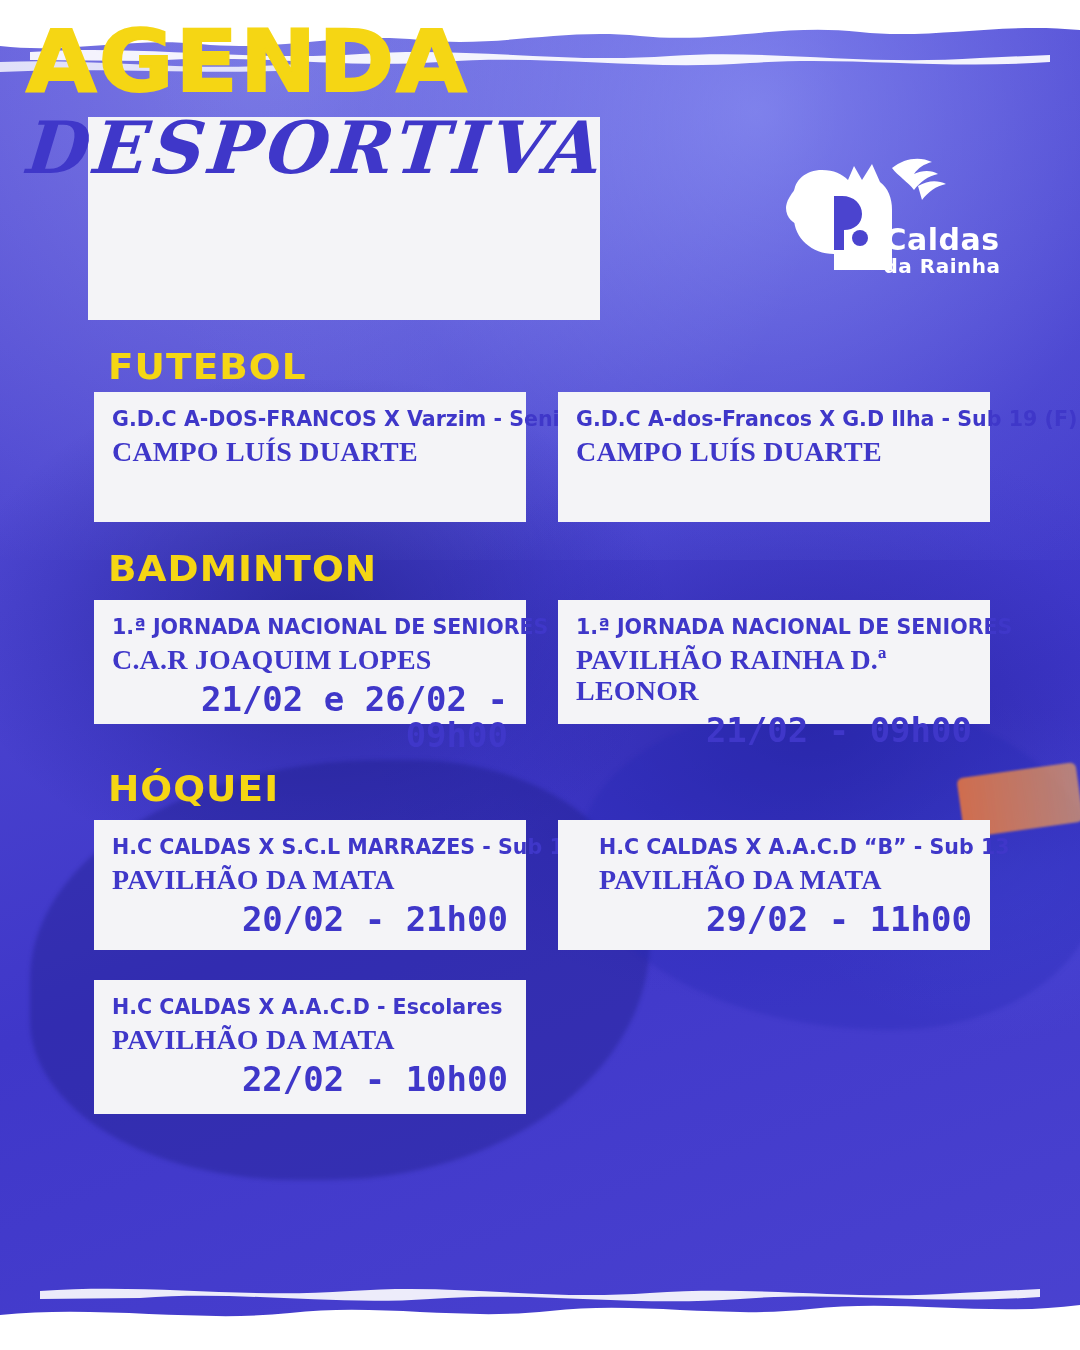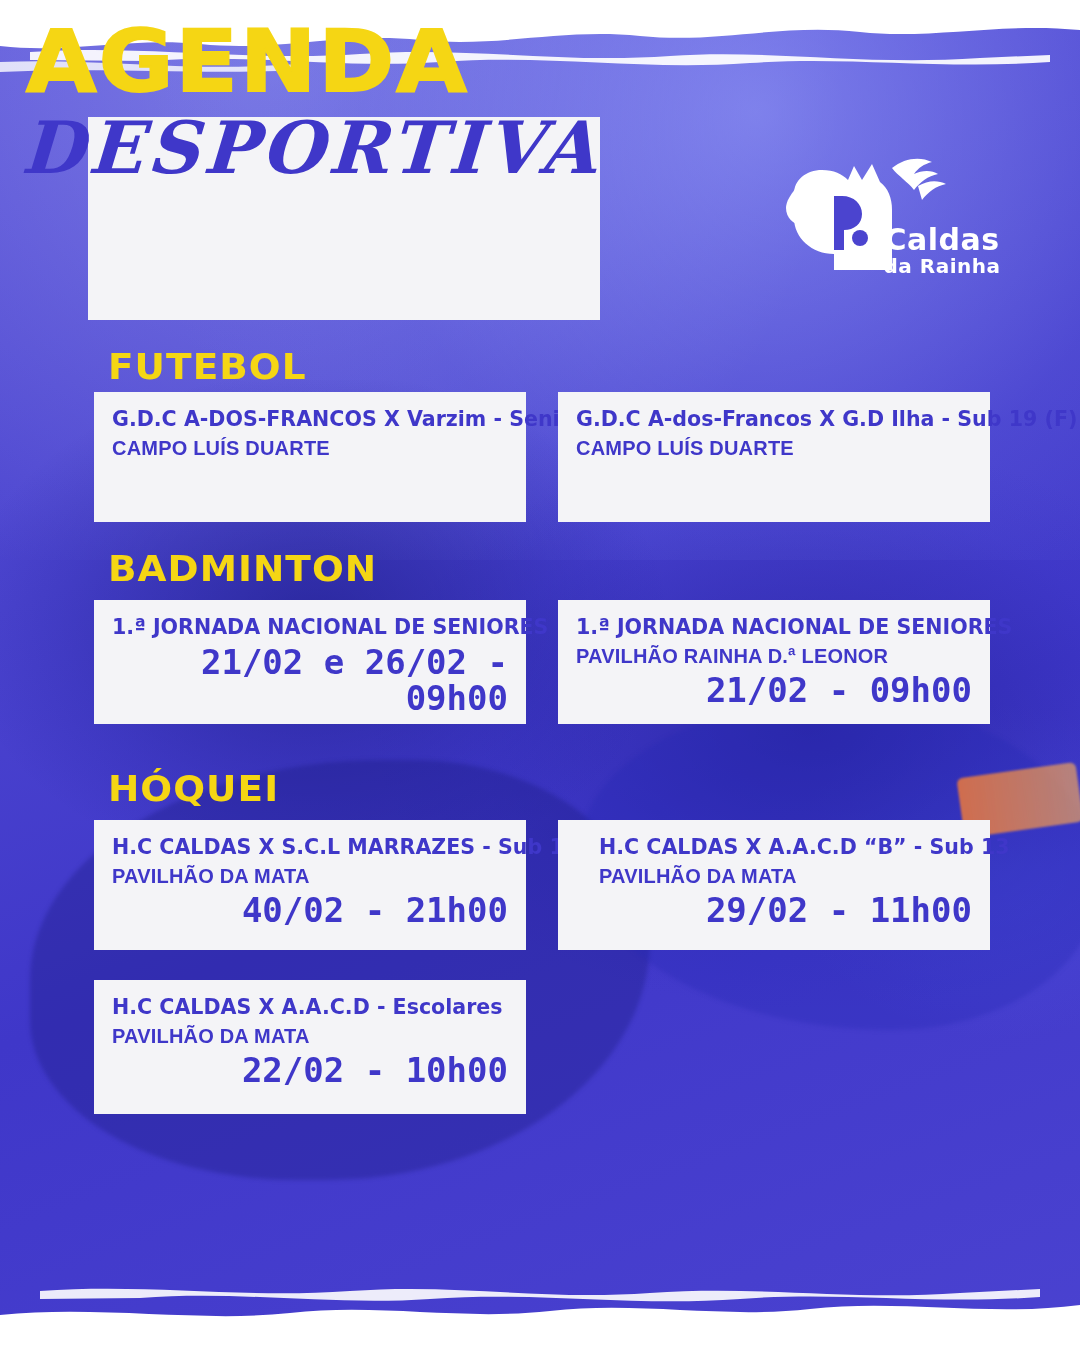--- a/index.html
+++ b/index.html
@@ -159,23 +159,23 @@
     font-weight: bold;
     font-size: 21px;
     color: #3f37c9;
     letter-spacing: 0px;
     line-height: 1.1;
     white-space: nowrap;
     transform: scaleX(0.98);
     transform-origin: left center;
   }
   .card .ev-place {
-    font-family: Liberation Sans, sans-serif;
-    font-weight: bold;
-    font-size: 20px;
+    font-family: Liberation Serif, serif;
+    font-weight: bold;
+    font-size: 28px;
     color: #3f37c9;
     margin-top: 6px;
     letter-spacing: 0.2px;
     line-height: 1.1;
   }
   .card .ev-time {
     font-family: "DejaVu Sans Mono", monospace;
     font-weight: bold;
     font-size: 34px;
     color: #3f37c9;
@@ -237,35 +237,36 @@
 
   <div class="card" style="left:558px; top:392px; width:432px; height:130px;">
     <div class="ev-title">G.D.C A-dos-Francos X G.D Ilha - Sub 19 (F)</div>
     <div class="ev-place">CAMPO LUÍS DUARTE</div>
   </div>
 
   <div class="section-title" style="top:548px;">BADMINTON</div>
 
   <div class="card" style="left:94px; top:600px; width:432px; height:124px;">
     <div class="ev-title">1.ª JORNADA NACIONAL DE SENIORES</div>
+    <div class="ev-place">C.A.R JOAQUIM LOPES</div>
     <div class="ev-time">21/02 e 26/02 - 09h00</div>
   </div>
 
   <div class="card" style="left:558px; top:600px; width:432px; height:124px;">
     <div class="ev-title">1.ª JORNADA NACIONAL DE SENIORES</div>
     <div class="ev-place">PAVILHÃO RAINHA D.ª LEONOR</div>
     <div class="ev-time">21/02 - 09h00</div>
   </div>
 
   <div class="section-title" style="top:768px;">HÓQUEI</div>
 
   <div class="card" style="left:94px; top:820px; width:432px; height:130px;">
     <div class="ev-title">H.C CALDAS X S.C.L MARRAZES - Sub 13</div>
     <div class="ev-place">PAVILHÃO DA MATA</div>
-    <div class="ev-time">40/02 - 21h00</div>
+    <div class="ev-time">20/02 - 21h00</div>
   </div>
 
   <div class="card" style="left:558px; top:820px; width:432px; height:130px;padding-left:41px;">
     <div class="ev-title">H.C CALDAS X A.A.C.D “B” - Sub 13</div>
     <div class="ev-place">PAVILHÃO DA MATA</div>
     <div class="ev-time">29/02 - 11h00</div>
   </div>
 
   <div class="card" style="left:94px; top:980px; width:432px; height:134px;">
     <div class="ev-title">H.C CALDAS X A.A.C.D - Escolares</div>

